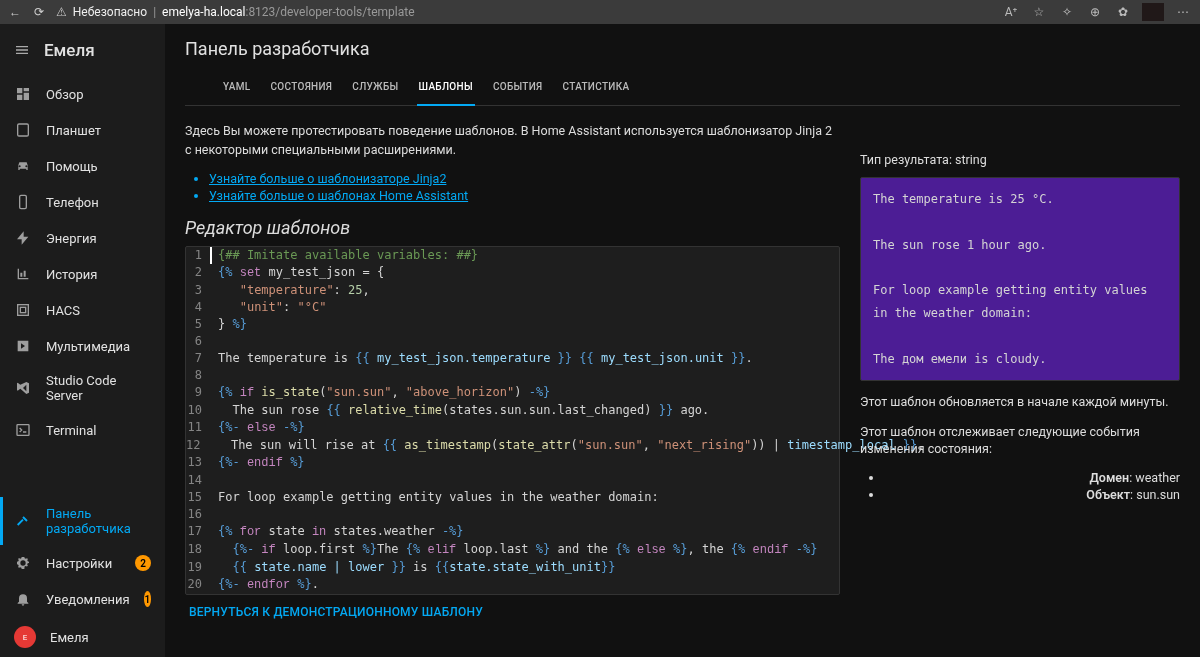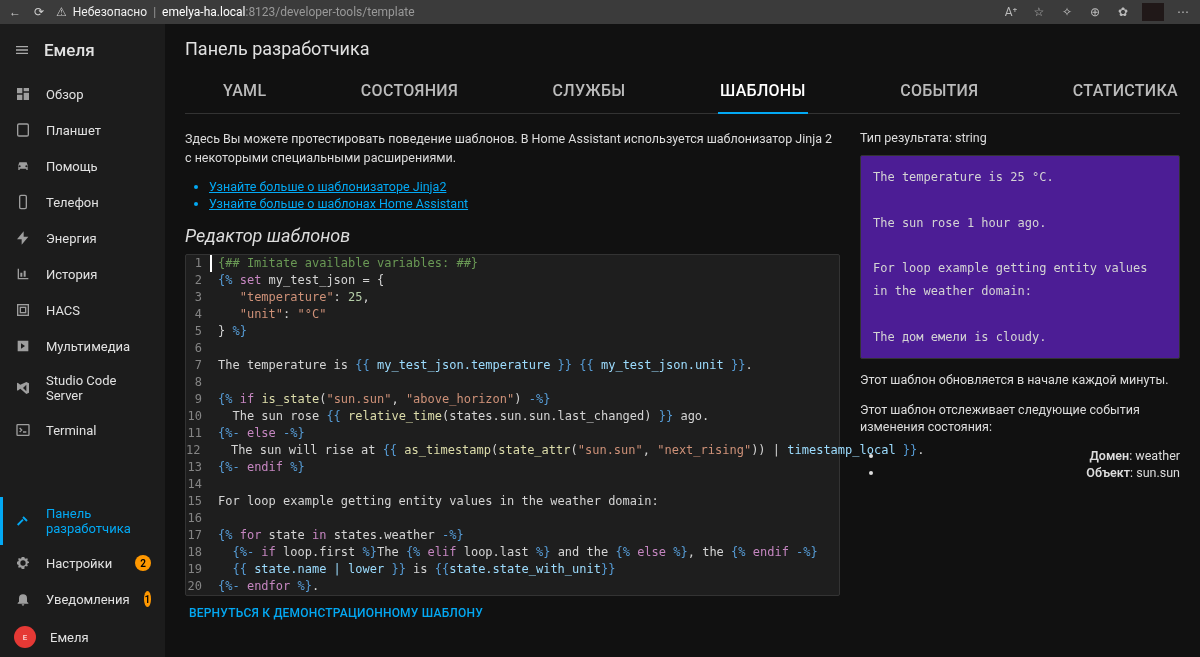--- a/index.html
+++ b/index.html
@@ -30,46 +30,46 @@
 .sb-item .ic { width:18px; height:18px; display:flex; align-items:center; justify-content:center; color:#9e9e9e; flex-shrink:0; }
 .sb-item.active .ic { color:#03a9f4; }
 .sb-item .badge { margin-left:auto; background:#ff9800; color:#000; border-radius:50%; width:16px; height:16px; font-size:10px; display:flex; align-items:center; justify-content:center; font-weight:600; }
 .sb-footer { }
 .sb-footer .sb-item .avatar { width:22px; height:22px; border-radius:50%; background:#e53935; display:flex; align-items:center; justify-content:center; font-size:8px; color:#fff; flex-shrink:0; }
 
 
 .main { flex:1; background:#111; overflow:auto; }
 .main-header { padding:14px 20px 0; }
 .page-title { font-size:18px; color:#e1e1e1; margin-bottom:12px; }
-.tabs { display:flex; gap:22px; border-bottom:1px solid #333; font-size:16px; padding-left:36px;justify-content:space-between; }
+.tabs { display:flex; gap:16px; border-bottom:1px solid #333; font-size:10px; padding-left:36px; }
 .tab { padding:10px 2px 12px; color:#bbb; cursor:pointer; font-weight:500; letter-spacing:.3px; }
 .tab.active { color:#fff; border-bottom:2px solid #03a9f4; margin-bottom:-1px; }
 
 .content { display:flex; gap:20px; padding:16px 20px; }
 .left-col { flex:1; min-width:0; }
-.right-col { width:320px; flex-shrink:0; }
+.right-col { width:320px; flex-shrink:0;margin-top:30px; }
 
 .intro { font-size:12.5px; color:#ddd; line-height:1.5; margin-bottom:11px; }
 .links { margin:8px 0 14px 24px; font-size:12.5px; }
 .links li { color:#03a9f4; margin-bottom:2px; }
 .links a { color:#03a9f4; text-decoration:underline; }
 .editor-label { font-size:18px; color:#ddd; margin-bottom:8px;font-style:italic; }
 
 
 .editor { background:#1e1e1e; border:1px solid #333; border-radius:2px; font-family:Menlo,Consolas,monospace; font-size:12px; line-height:17px; }
 .editor .line { display:flex; }
 .editor .ln { width:26px; text-align:right; color:#858585; padding-right:8px; user-select:none; border-right:2px solid transparent; }
 .editor .line.cursor .ln { border-right-color:#fff; }
 .editor .code { white-space:pre; padding-left:6px; color:#d4d4d4; }
 .c-comment { color:#6a9955; }
 .c-tag { color:#569cd6; }
 .c-key { color:#9cdcfe; }
 .c-str { color:#ce9178; }
 .c-num { color:#b5cea8; }
-.c-expr { color:#c586c0; }
+.c-expr { color:#c586c0;font-family:Liberation Mono, monospace; }
 .c-fn { color:#dcdcaa; }
 
 .reset-link { color:#03a9f4; font-size:12px; font-weight:500; letter-spacing:.2px; padding:10px 4px; cursor:pointer; }
 
 
 .result-type { font-size:12.5px; color:#ddd; margin-bottom:10px; }
 .result-box { background:#4c1d95; border:1px solid #333; border-radius:2px; padding:10px 12px; font-family:Menlo,Consolas,monospace; font-size:12px; line-height:1.9; color:#d4d4d4; white-space:pre-wrap; margin-bottom:12px; }
 .info-text { font-size:12.5px; color:#ddd; margin-bottom:12px; line-height:1.4; }
 .entity-list { margin-left:24px; font-size:12.5px; color:#ddd;text-align:right; }
 .entity-list li { margin-bottom:2px; }

